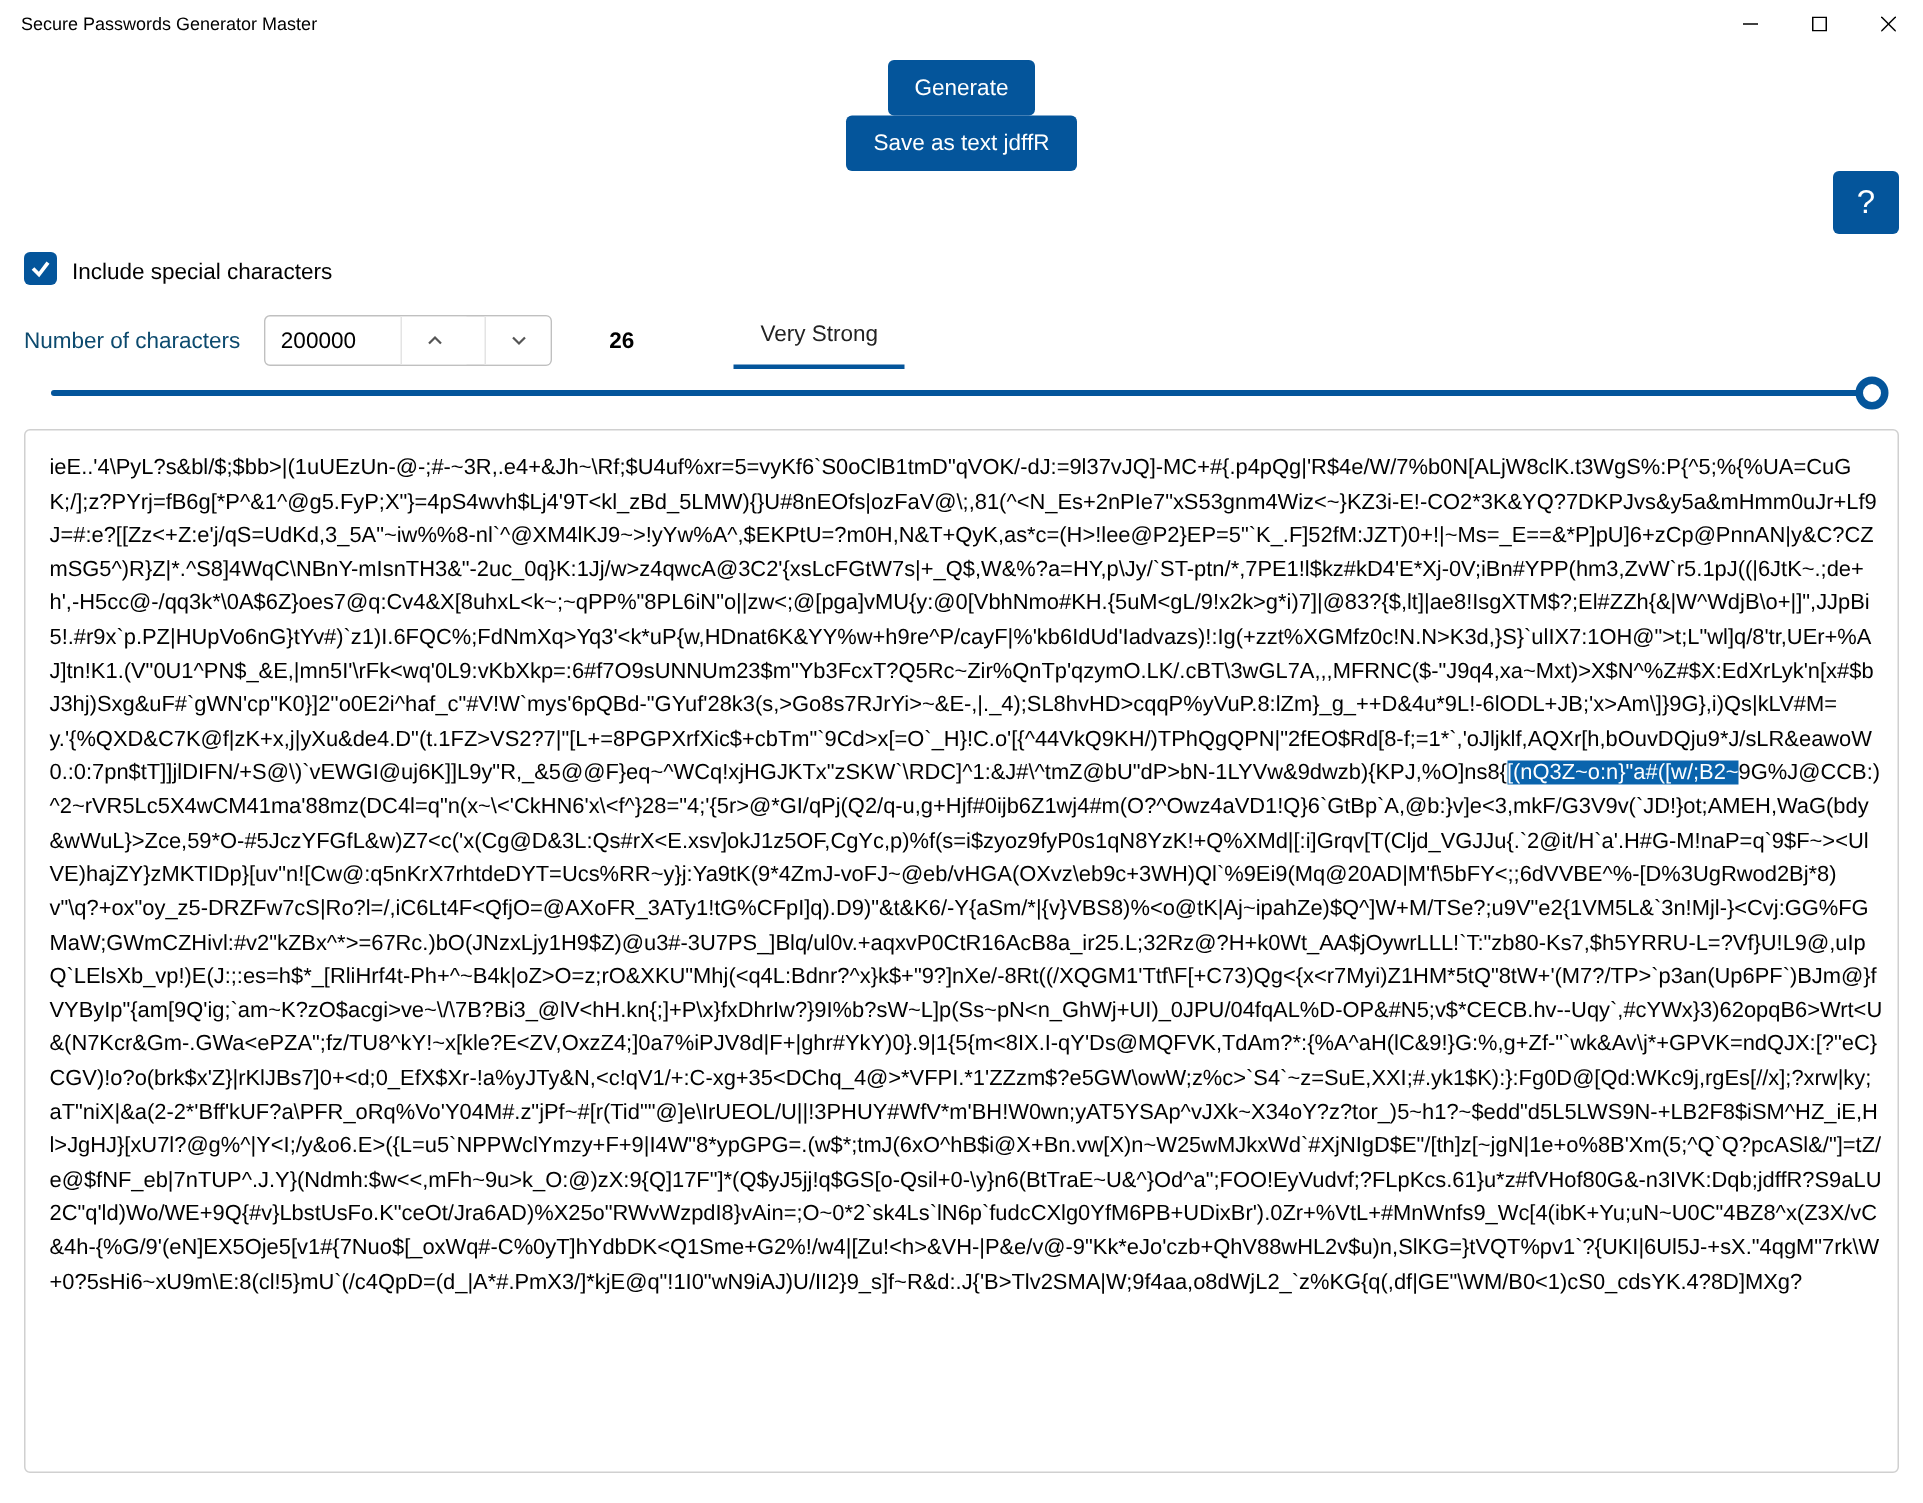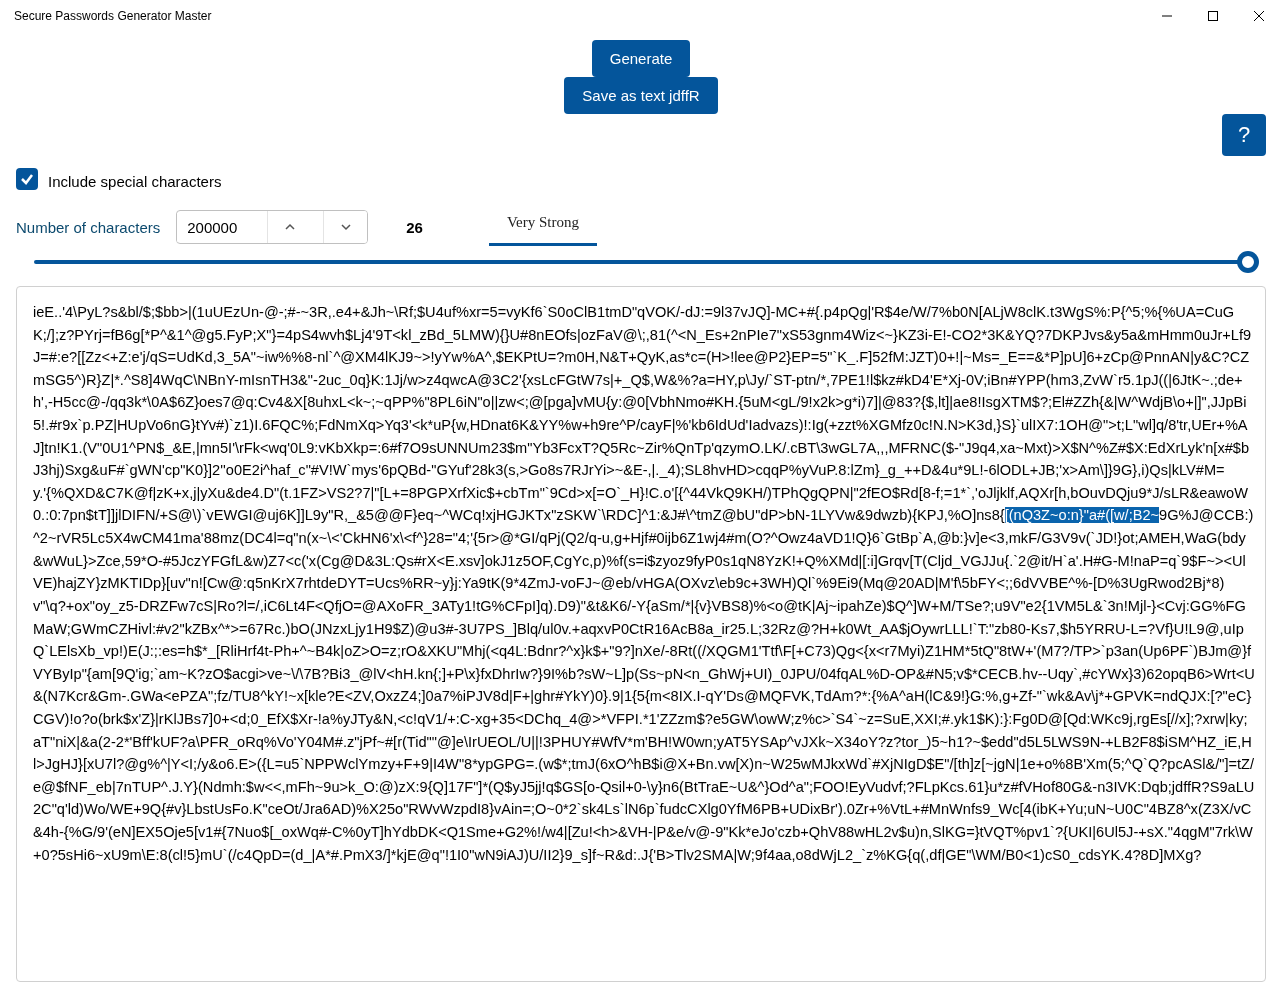--- a/index.html
+++ b/index.html
@@ -161,21 +161,20 @@
   font-weight: 600;
   margin-left: 22px;
 }
 
 .strength-tab {
   margin-left: 50px;
   font-size: 15px;
   color: #222;
   padding: 6px 18px 12px;
   border-bottom: 3px solid #04559b;
-  font-family: Liberation Serif, serif;
 }
 
 .slider-wrap {
   padding: 10px 34px 14px;
 }
 
 .slider {
   position: relative;
   height: 4px;
   background: #04559b;

